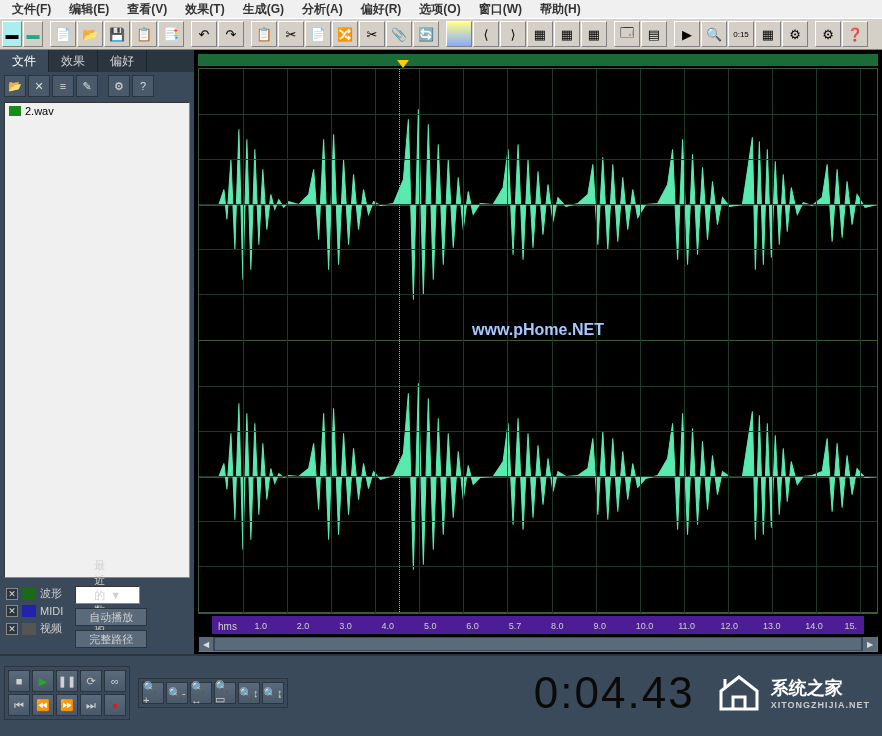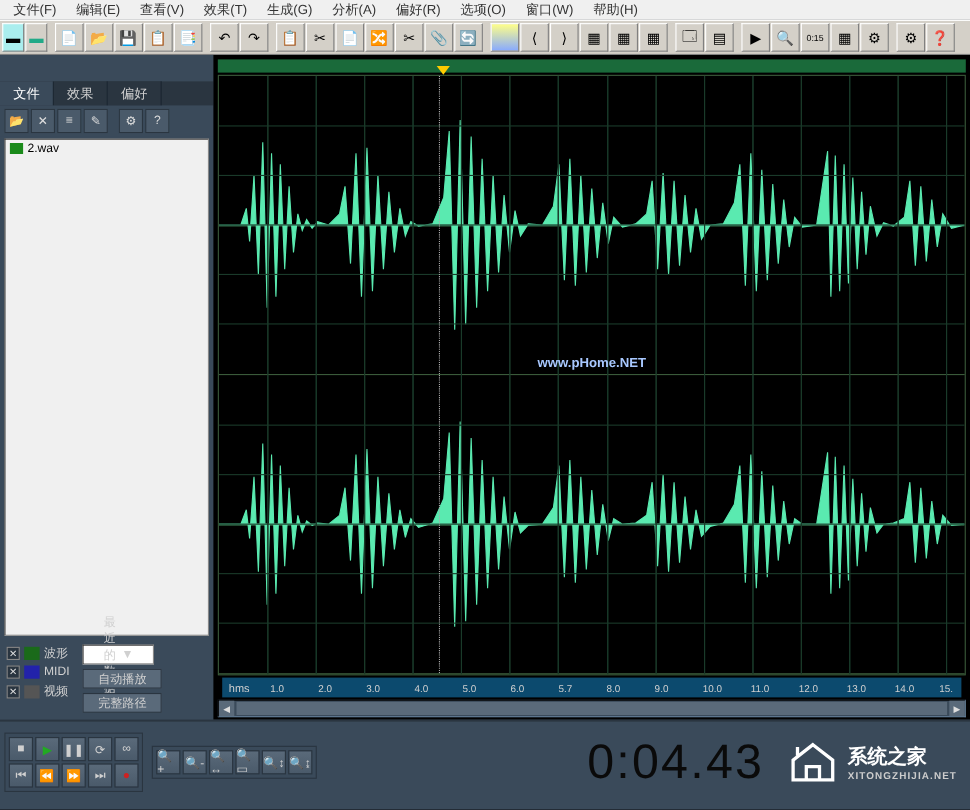--- a/index.html
+++ b/index.html
@@ -1,28 +1,28 @@
 <!DOCTYPE html>
 <html><head>
 <meta charset="utf-8">
 <style>
 * { margin: 0; padding: 0; box-sizing: border-box; font-family: "SimSun", "Microsoft YaHei", sans-serif; }
 body { width: 882px; height: 736px; background: #3a4a5a; overflow: hidden; font-size: 12px; color: #000; }
 
-.menubar { height: 18px; background: #f0f0f0; display: flex; align-items: center; padding: 0 4px; gap: 2px; }
+.menubar { height: 18px; background: #f0f0f0; display: flex; align-items: center; padding: 0 4px; gap: 2px; font-weight: bold; }
 .menubar span { padding: 1px 8px; color: #333; cursor: default; }
 
 .toolbar { height: 32px; background: #d4d0c8; border-top: 1px solid #fff; border-bottom: 1px solid #808080; display: flex; align-items: center; padding: 2px; gap: 1px; }
 .tool-group { display: flex; gap: 1px; margin-right: 6px; }
 .tool-btn { width: 26px; height: 26px; background: #d4d0c8; border: 1px solid #808080; border-top-color: #fff; border-left-color: #fff; display: flex; align-items: center; justify-content: center; font-size: 13px; cursor: pointer; }
 .tool-narrow { width: 20px; }
 
 .main-area { display: flex; height: 604px; }
 
-.sidebar { width: 194px; background: #3a4a5a; display: flex; flex-direction: column; margin-top: 24px; }
+.sidebar { width: 194px; background: #3a4a5a; display: flex; flex-direction: column; }
 .side-tabs { height: 22px; display: flex; background: #2a3540; }
 .side-tab { padding: 3px 12px; color: #d0d0d0; background: #2a3540; border-right: 1px solid #1a2530; font-size: 12px; cursor: pointer; }
 .side-tab.active { background: #3a4a5a; color: #fff; border-bottom: none; }
 .side-toolbar { height: 28px; background: #3a4a5a; display: flex; align-items: center; padding: 2px 4px; gap: 2px; }
 .side-btn { width: 22px; height: 22px; background: #4a5a6a; border: 1px solid #2a3540; display: flex; align-items: center; justify-content: center; font-size: 11px; color: #ddd; cursor: pointer; }
 .file-list { flex: 1; background: #f0f0f0; margin: 2px 4px; border: 1px inset #888; overflow: auto; }
 .file-item { padding: 2px 4px; display: flex; align-items: center; gap: 4px; font-size: 11px; cursor: pointer; }
 .file-icon { width: 12px; height: 10px; background: #1a8a1a; display: inline-block; }
 
 .side-bottom { padding: 6px; color: #d0d0d0; }
@@ -38,23 +38,23 @@
 .timeline-top { height: 12px; background: #1a6a3a; margin: 4px 4px 0 4px; position: relative; }
 .playhead-marker { position: absolute; top: 10px; left: 203px; width: 0; height: 0; border-left: 6px solid transparent; border-right: 6px solid transparent; border-top: 8px solid #ffcc00; z-index: 10; }
 .wave-container { flex: 1; margin: 2px 4px; border: 1px solid #3a5a3a; position: relative; background: #000; }
 .wave-channel { height: 50%; border-bottom: 1px solid #3a5a3a; position: relative; overflow: hidden; }
 .wave-channel:last-child { border-bottom: none; }
 .grid-v { position: absolute; top: 0; bottom: 0; width: 1px; background: #1a3a2a; }
 .grid-h { position: absolute; left: 0; right: 0; height: 1px; background: #1a3a2a; }
 .center-line { position: absolute; left: 0; right: 0; top: 50%; height: 1px; background: #2a5a3a; }
 .playhead-line { position: absolute; top: 0; bottom: 0; border-left: 1px dotted #aaa; z-index: 5; }
 .wave-svg { position: absolute; inset: 0; width: 100%; height: 100%; }
-.watermark { position: absolute; top: 48%; left: 50%; transform: translate(-50%, -50%); color: #a8c8ff; font-size: 12px; font-family: Arial; font-weight: bold; z-index: 8; }
-
-.ruler-bottom { height: 18px; background: #0c4a6e; margin: 0 8px; display: flex; align-items: center; padding-top: 2px; position: relative; color: #d0d0d0; font-size: 10px; text-align: center; }
+.watermark { position: absolute; top: 48%; left: 50%; transform: translate(-50%, -50%); color: #a8c8ff; font-size: 16px; font-family: Arial; font-weight: bold; z-index: 8; }
+
+.ruler-bottom { height: 18px; background: #4c1d95; margin: 0 18px; display: flex; align-items: center; padding-top: 2px; position: relative; color: #d0d0d0; font-size: 10px; text-align: center; }
 .ruler-label { position: absolute; left: 6px; }
 .ruler-tick { position: absolute; font-size: 9px; }
 .hscroll { height: 16px; background: #3a4a5a; margin: 2px 4px; border: 1px inset #2a3540; position: relative; }
 .hscroll-thumb { position: absolute; left: 16px; right: 16px; top: 1px; bottom: 1px; background: #5a6a7a; }
 .hscroll-btn { position: absolute; width: 14px; top: 0; bottom: 0; background: #5a6a7a; display: flex; align-items: center; justify-content: center; color: #ddd; font-size: 8px; }
 
 .bottom-bar { height: 76px; background: #3a4a5a; border-top: 2px solid #2a3540; display: flex; align-items: center; padding: 4px; gap: 8px; }
 .transport-panel { background: #3a4a5a; border: 1px solid #2a3540; padding: 3px; }
 .transport-row { display: flex; gap: 2px; }
 .trans-btn { width: 22px; height: 22px; background: linear-gradient(#5a6a7a, #4a5a6a); border: 1px solid #2a3540; display: flex; align-items: center; justify-content: center; color: #d0d0d0; font-size: 11px; cursor: pointer; }

